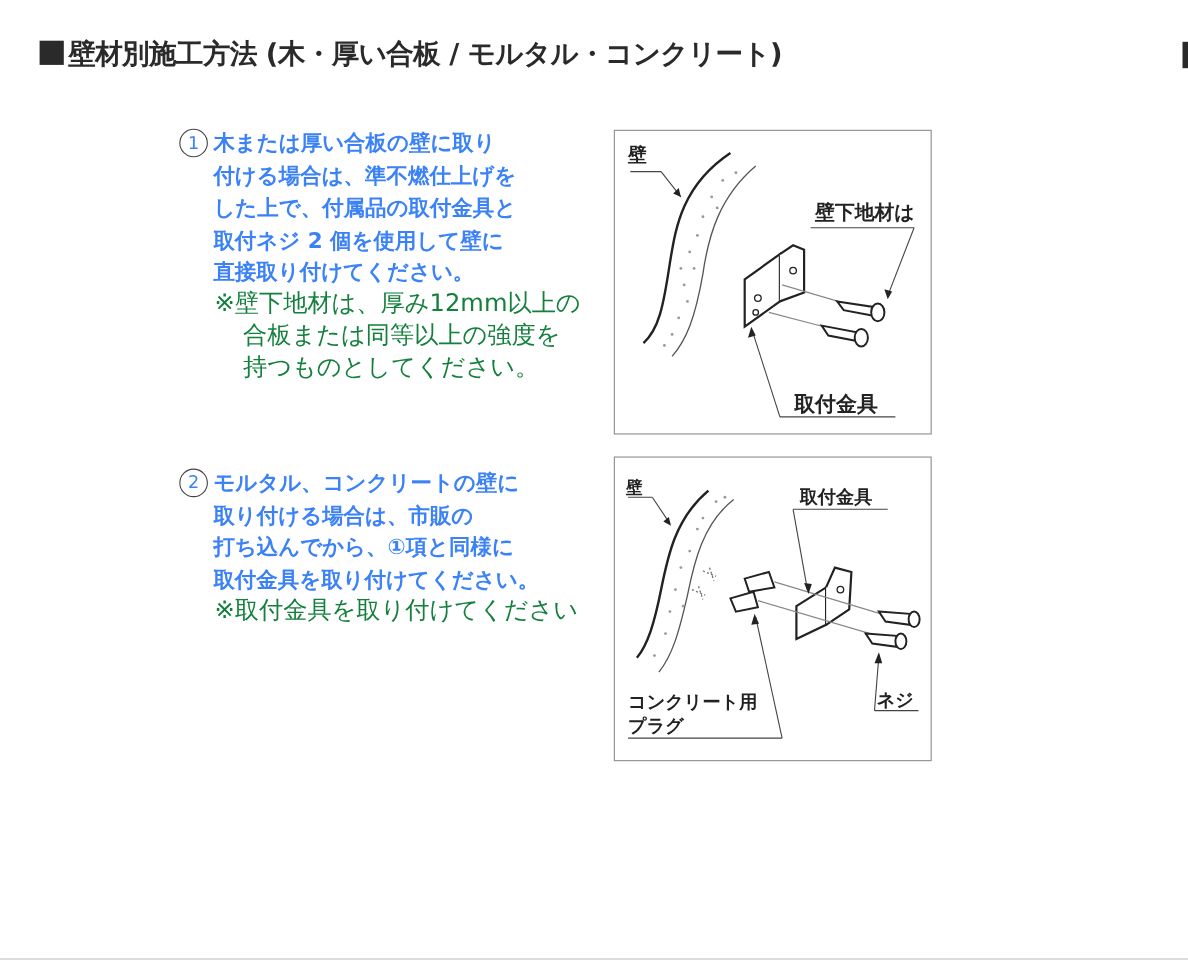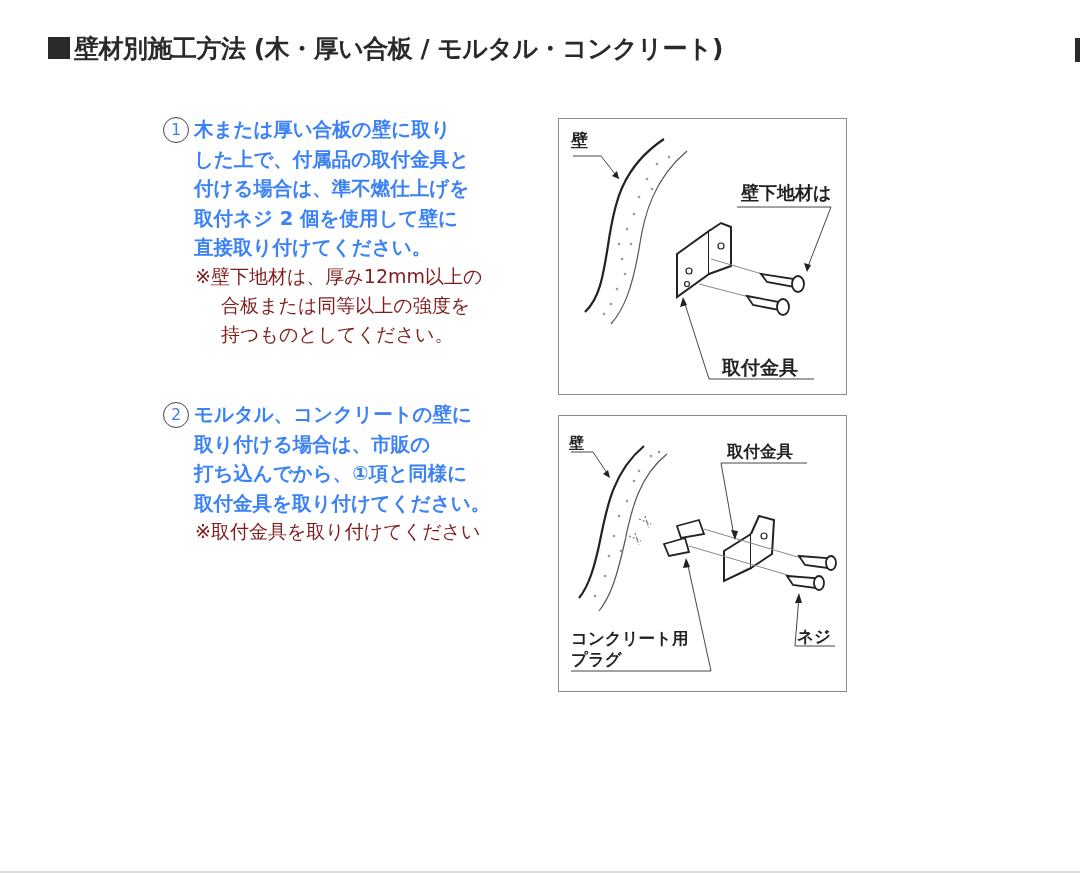--- a/index.html
+++ b/index.html
@@ -1,52 +1,52 @@
 <!DOCTYPE html>
 <html><head>
 <meta charset="utf-8">
 <style>
   html, body { margin:0; padding:0; }
   body {
     width:1080px; height:873px; background:#ffffff; position:relative; overflow:hidden;
     font-family:"DejaVu Sans", "Liberation Sans", sans-serif; color:#1e1e1e;
   }
   .title {
-    position:absolute; left:48px; top:32px; font-size:25px; font-weight:bold;
+    position:absolute; left:36px; top:32px; font-size:25px; font-weight:bold;
     letter-spacing:-0.5px; color:#2a2a2a; white-space:nowrap;
   }
   .title .sq { display:inline-block; width:22px; height:22px; background:#2a2a2a; margin-right:4px; vertical-align:-2px; }
   .edge-bar { position:absolute; left:1075px; top:38px; width:5px; height:24px; background:#2a2a2a; }
   .step { position:absolute; left:163px; width:370px; }
   .step .main { font-size:19.5px; font-weight:bold; line-height:29.5px; color:#3b82f6; }
   .step .main .line { display:block; white-space:nowrap; }
   .step .main .indent { padding-left:31px; }
-  .step .note { font-size:19px; line-height:29px; color:#7f1d1d; margin-top:-1px; }
+  .step .note { font-size:22px; line-height:29px; color:#15803d; margin-top:-1px; }
   .step .note .line { display:block; white-space:nowrap; padding-left:34px; }
   .step .note .line.first { padding-left:32px; }
   .step .note .line.sub { padding-left:58px; }
   .circ { display:inline-block; width:24px; height:24px; border:1.6px solid #444; border-radius:50%; text-align:center; line-height:24px; font-size:16px; font-weight:normal; margin-right:5px; vertical-align:1px; }
   .figure { position:absolute; left:558px; width:287px; height:275px; border:1.3px solid #8c8c8c; background:#fff; }
   .figure svg { position:absolute; left:0; top:0; }
   .lbl { position:absolute; font-weight:bold; color:#222; white-space:nowrap; }
   .bottom-line { position:absolute; left:0; top:871px; width:1080px; height:2px; background:#dcdcdc; }
 </style>
 </head>
 <body>
 
 <div class="title">
   <span class="sq"></span><span>壁材別施工方法 (木・厚い合板 / モルタル・コンクリート)</span>
 </div>
 <div class="edge-bar"></div>
 
 <div class="step" style="top:115px;">
   <div class="main">
     <span class="line"><span class="circ">1</span><span>木または厚い合板の壁に取り</span></span>
+    <span class="line indent">付ける場合は、準不燃仕上げを</span>
     <span class="line indent">した上で、付属品の取付金具と</span>
-    <span class="line indent">付ける場合は、準不燃仕上げを</span>
     <span class="line indent">取付ネジ 2 個を使用して壁に</span>
     <span class="line indent">直接取り付けてください。</span>
   </div>
   <div class="note">
     <span class="line first">※壁下地材は、厚み12mm以上の</span>
     <span class="line sub">合板または同等以上の強度を</span>
     <span class="line sub">持つものとしてください。</span>
   </div>
 </div>
 
@@ -98,21 +98,21 @@
 
     <line x1="125" y1="182" x2="150" y2="260" stroke="#444" stroke-width="1"></line>
     <line x1="150" y1="260" x2="255" y2="260" stroke="#444" stroke-width="1"></line>
     <polygon points="124,178 121,188 128,186" fill="#222"></polygon>
   </svg>
   <div class="lbl" style="left:12px; top:10px; font-size:17px;">壁</div>
   <div class="lbl" style="left:182px; top:62px; font-size:18px;">壁下地材は</div>
   <div class="lbl" style="left:163px; top:236px; font-size:19px;">取付金具</div>
 </div>
 
-<div class="step" style="top:400px;">
+<div class="step" style="top:424px;">
   <div class="main">
     <span class="line"><span class="circ">2</span><span>モルタル、コンクリートの壁に</span></span>
     <span class="line indent">取り付ける場合は、市販の</span>
     <span class="line indent">打ち込んでから、①項と同様に</span>
     <span class="line indent">取付金具を取り付けてください。</span>
   </div>
   <div class="note">
     <span class="line first">※取付金具を取り付けてください</span>
   </div>
 </div>

